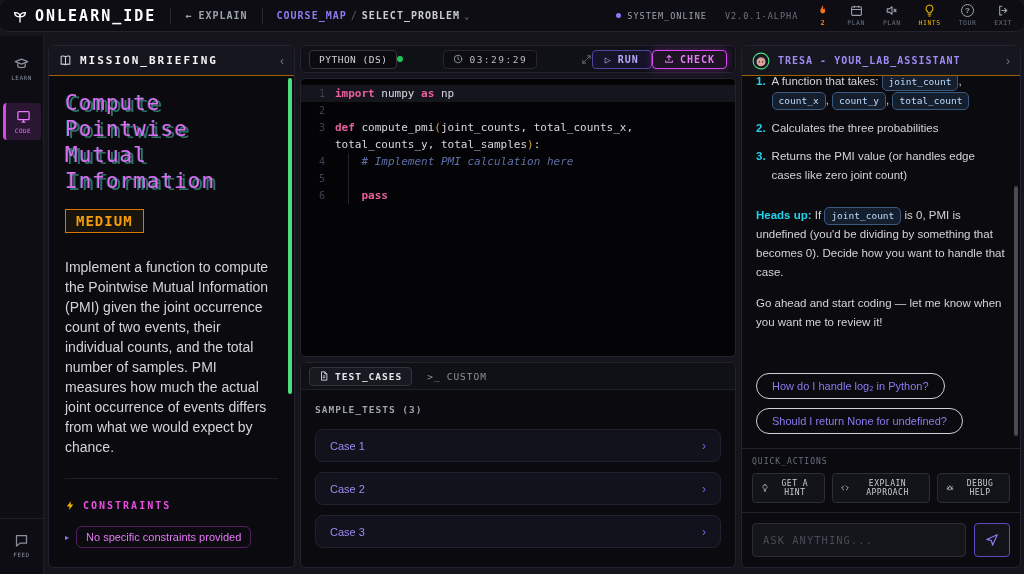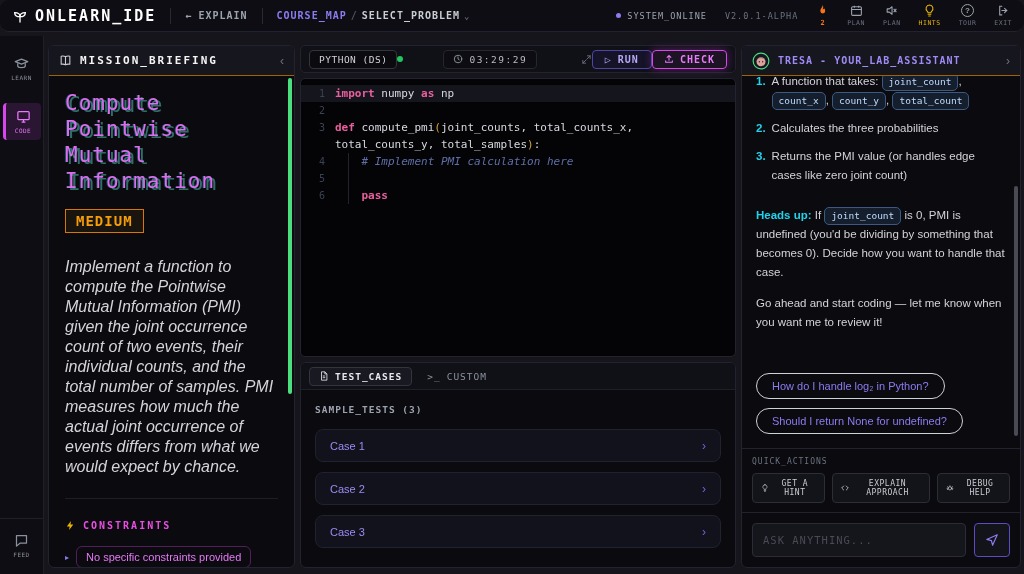--- a/index.html
+++ b/index.html
@@ -56,21 +56,21 @@
 
   
   .briefing { width:247px; flex-shrink:0; }
   .brief-body { padding:14px 16px; overflow:hidden; position:relative; flex:1; }
   .pixel-title { font-family:"DejaVu Sans Mono", monospace; font-weight:normal; font-size:21px;
     line-height:26px; letter-spacing:1px; color:#df6cf0;
     text-shadow:3px 2px 0 rgba(94,234,212,.45), -1px 0 0 rgba(34,211,238,.3); }
   .badge { display:inline-block; margin:15px 0 0; border:1px solid #d97706; color:#f59e0b;
     background:rgba(245,158,11,.07); border-radius:0; padding:3px 10px;
     font-family:"DejaVu Sans Mono", monospace; font-size:14px; font-weight:bold; letter-spacing:1px; }
-  .brief-desc { margin-top:24px; font-size:16px; line-height:20px; color:#d4d4d8;font-style:italic; }
+  .brief-desc { margin-top:24px; font-size:14px; line-height:20px; color:#d4d4d8; }
   .brief-hr { border:none; border-top:1px solid #1e1e26; margin:21px 0; }
   .sec-head { display:flex; align-items:center; gap:7px; font-family:"DejaVu Sans Mono", monospace;
     font-size:10px; font-weight:bold; letter-spacing:2px; }
   .sec-head.magenta { color:#e84ee0; } .sec-head.teal { color:#2dd4bf; }
   .constraint-row { margin-top:15px; display:flex; align-items:center; gap:7px; }
   .constraint-row .tri { color:#8b7cf0; font-size:8px; }
   .constraint-chip { border:1px solid rgba(217,70,239,.35); border-radius:6px; padding:4px 9px;
     color:#e879f9; font-size:11px; }
   .green-scroll { position:absolute; right:2px; top:32px; width:4px; height:316px;
     background:#4ade80; border-radius:2px; }

